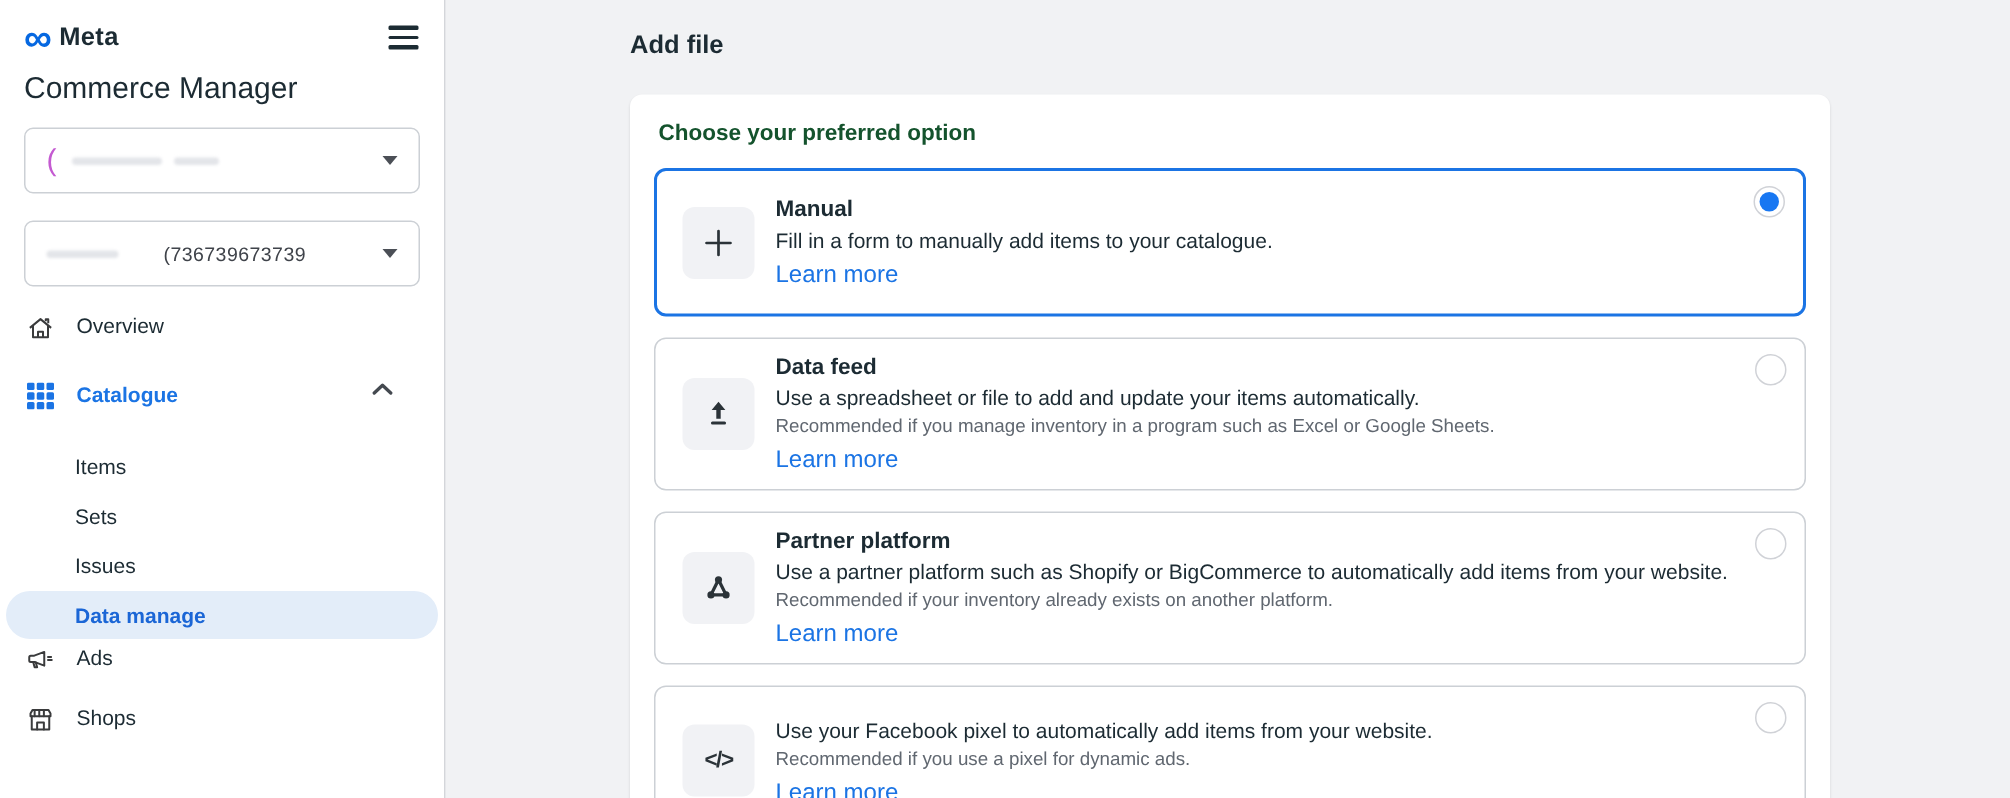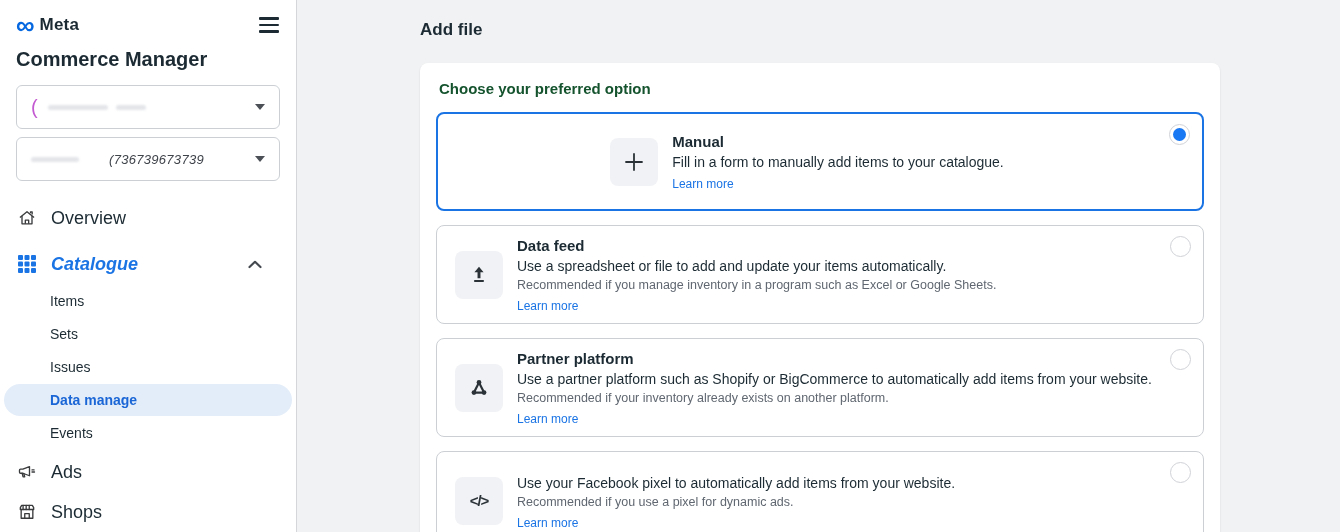--- a/index.html
+++ b/index.html
@@ -18,45 +18,45 @@
     border-right:1px solid #d4d6da;
     padding:12px 16px 0 16px;
     position:relative;
   }
   .brand-row { display:flex; align-items:center; justify-content:space-between; height:26px; }
   .brand { display:flex; align-items:center; gap:5px; }
   .meta-infinity { color:#0668e1; font-size:26px; font-weight:700; line-height:20px; }
   .meta-word { font-size:17px; font-weight:700; color:#1c2b33; letter-spacing:.2px; }
   .hamburger { display:flex; flex-direction:column; gap:4px; cursor:pointer; padding:3px 1px; }
   .hamburger span { display:block; width:20px; height:2.5px; background:#1c2b33; border-radius:1px; }
-  .cm-title { font-size:20px; font-weight:700; margin-top:10px; color:#1c2b33; }
+  .cm-title { font-size:20px; font-weight:400; margin-top:10px; color:#1c2b33; }
 
   .selector {
     margin-top:14px; height:44px;
     border:1px solid #ccd0d5; border-radius:6px;
     display:flex; align-items:center;
     padding:0 14px; cursor:pointer; background:#fff;
   }
-  .selector + .selector { margin-top:8px;font-style:italic; }
+  .selector + .selector { margin-top:18px; }
   .caret-down {
     width:0; height:0; margin-left:auto;
     border-left:5px solid transparent; border-right:5px solid transparent;
     border-top:6px solid #4b4f56;
   }
   .redact-paren { color:#c45ad1; font-size:20px; font-weight:400; filter:blur(.4px); }
   .smudge { height:5px; background:#e3e5e9; border-radius:3px; filter:blur(1px); display:inline-block; }
   .sel2-text { font-size:13px; color:#3f434a; filter:blur(.3px); letter-spacing:.3px; }
 
   .nav { margin-top:18px; }
   .nav-item {
-    display:flex; align-items:center; gap:13px;
-    height:38px; font-size:18px; color:#1c2b33; cursor:pointer;
+    display:flex; align-items:flex-start; gap:13px;
+    height:38px; font-size:14px; color:#1c2b33; cursor:pointer;
   }
   .nav-item .nicon { width:22px; display:flex; justify-content:center; color:#3a3b3c; }
-  .nav-item.active-parent { color:#1b74e4; font-weight:700; margin-top:8px;font-style:italic; }
+  .nav-item.active-parent { color:#1b74e4; font-weight:700; margin-top:8px; }
   .nav-item.active-parent .nicon { color:#1b74e4; }
   .chevron-up { margin-left:auto; margin-right:18px; color:#444950; }
 
   .subnav { margin:2px 0 4px 0;text-align:center; }
   .subnav-item {
     height:32px; display:flex; align-items:center;
     padding-left:46px; font-size:14px; color:#1c2b33; cursor:pointer;
     border-radius:16px; margin:1px -12px 1px -12px; padding-right:10px;
   }
   .subnav-item.active { background:#e3edf9; color:#1b66d6; font-weight:700; }
@@ -75,32 +75,32 @@
   .panel-title { font-size:15px; font-weight:700; color:#14532d; margin-bottom:15px; margin-left:3px; }
 
   .option-card {
     position:relative;
     border:1px solid #ccd0d5; border-radius:8px;
     min-height:99px; margin-bottom:14px;
     display:flex; align-items:center;
     padding:10px 44px 10px 18px;
     background:#fff; cursor:pointer;
   }
-  .option-card.selected { border:2px solid #1b74e4; padding:9px 43px 9px 17px;justify-content:center; }
+  .option-card.selected { border:2px solid #1b74e4; padding:9px 43px 9px 17px; }
   .opt-iconbox {
     width:48px; height:48px; min-width:48px;
     background:#f1f2f5; border-radius:8px;
     display:flex; align-items:center; justify-content:center;
     color:#2b3338; margin-right:14px;
   }
   .opt-body { display:flex; flex-direction:column; }
   .opt-title { font-size:15px; font-weight:700; color:#1c2b33; }
   .opt-desc { font-size:14px; color:#1c2b33; margin-top:4px; }
   .opt-rec { font-size:12.5px; color:#606770; margin-top:4px; }
-  .opt-link { font-size:12px; color:#1b74e4; margin-top:7px; text-decoration:none; width:max-content; }
+  .opt-link { font-size:16px; color:#1b74e4; margin-top:7px; text-decoration:none; width:max-content; }
 
   .radio {
     position:absolute; top:10px; right:12px;
     width:21px; height:21px; border-radius:50%;
     border:1.5px solid #d0d2d7; background:#fff;
     display:flex; align-items:center; justify-content:center;
   }
   .option-card.selected .radio::after {
     content:""; width:13px; height:13px; border-radius:50%; background:#1877f2;
   }
@@ -179,23 +179,20 @@
       </div>
       <div class="subnav-item">
         <span>Sets</span>
       </div>
       <div class="subnav-item">
         <span>Issues</span>
       </div>
       <div class="subnav-item active">
         <span>Data manage</span>
       </div>
-      <div class="subnav-item">
-        <span>Events</span>
-      </div>
     </div>
 
     <div class="bottom-nav">
       <div class="nav-item">
         <span class="nicon">
           <svg width="20" height="20" viewBox="0 0 24 24" fill="none" stroke="currentColor" stroke-width="1.6" stroke-linejoin="round" stroke-linecap="round">
             <path d="M15 5.5 L7 8.5 H4.2 a1.2 1.2 0 0 0 -1.2 1.2 v2.6 a1.2 1.2 0 0 0 1.2 1.2 H7 l8 3 Z"></path>
             <path d="M6.2 13.7 l1.1 4.1 h2 l-1.1 -4"></path>
             <path d="M18 9.5 h2.5 M18 12 h3"></path>
           </svg>

